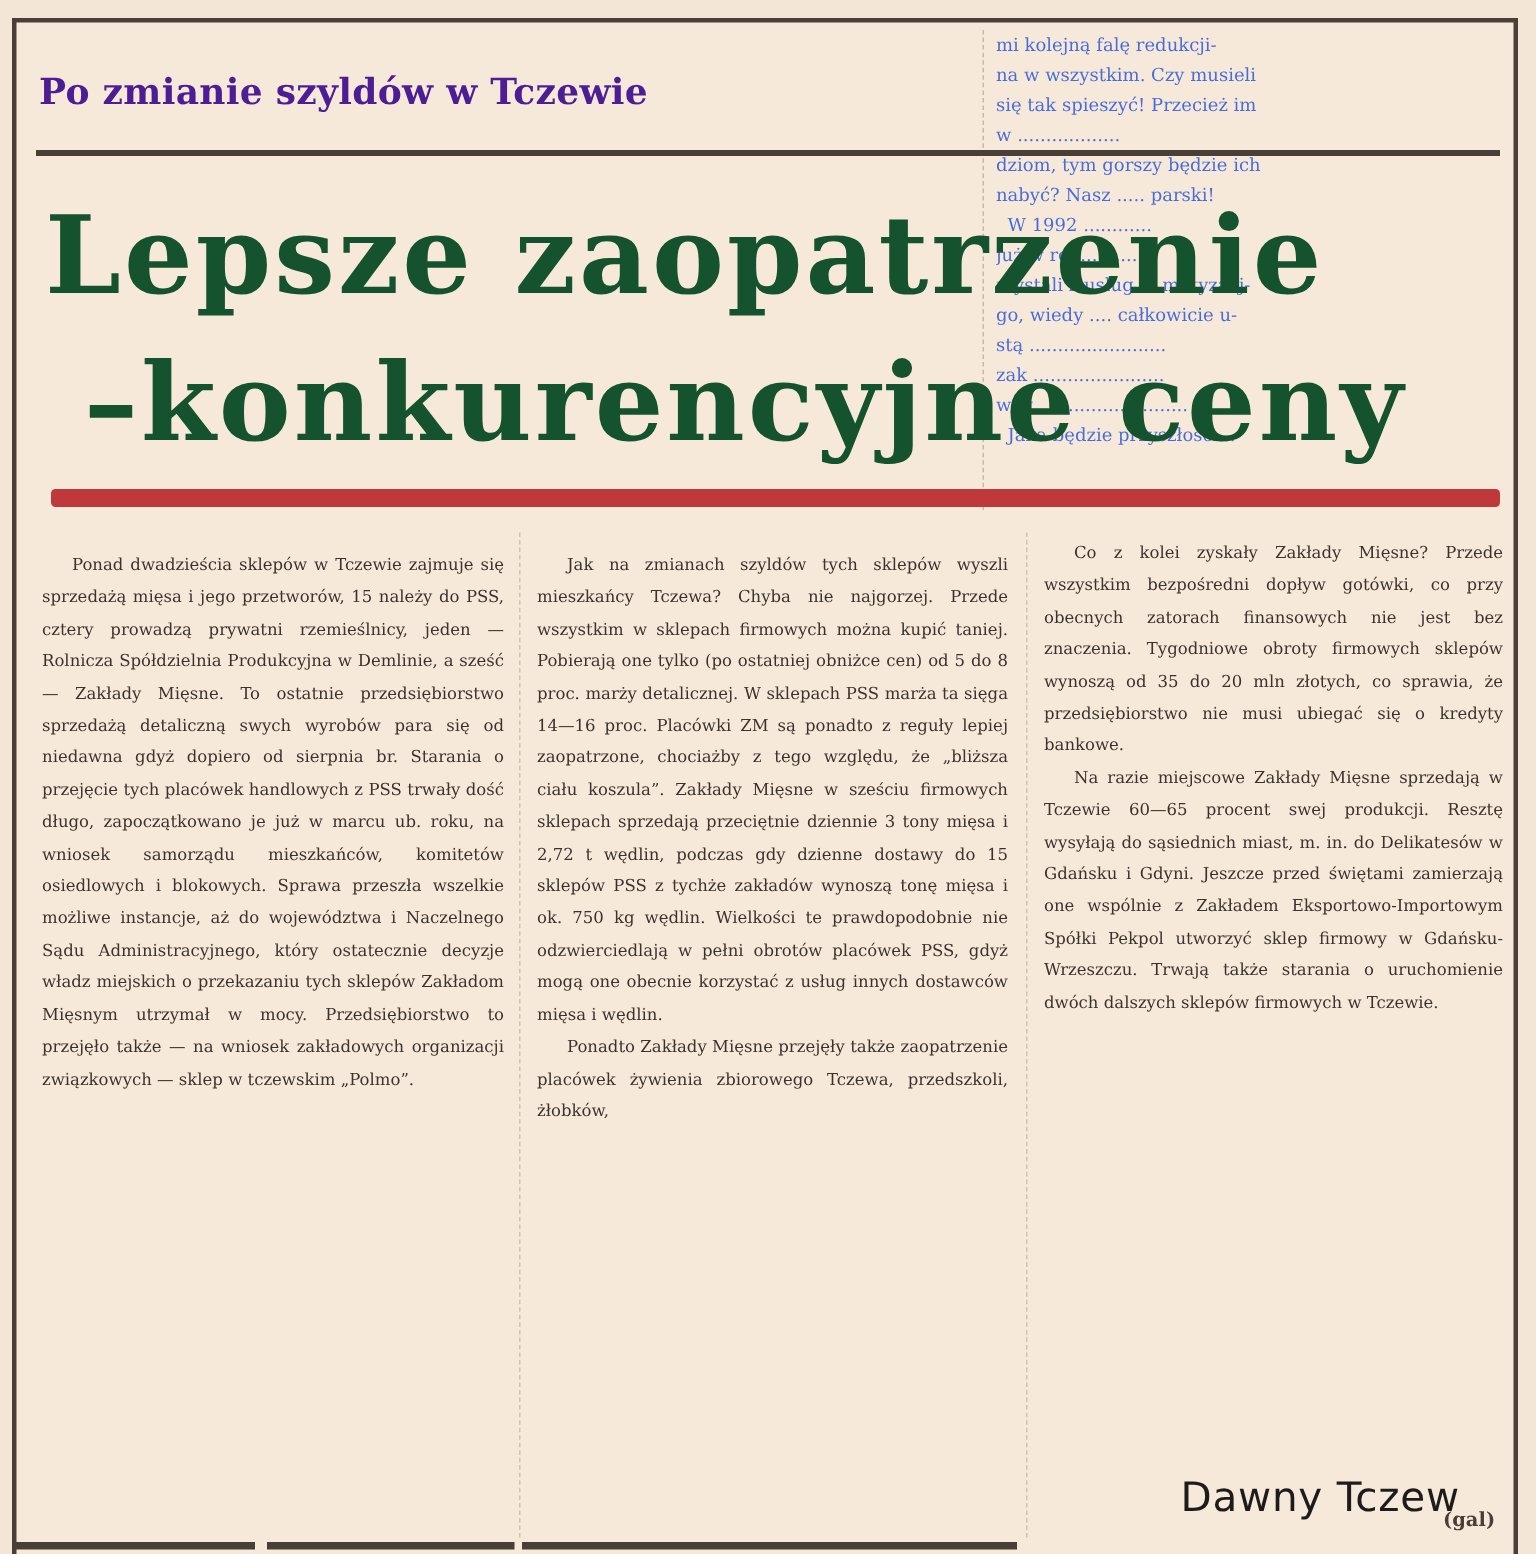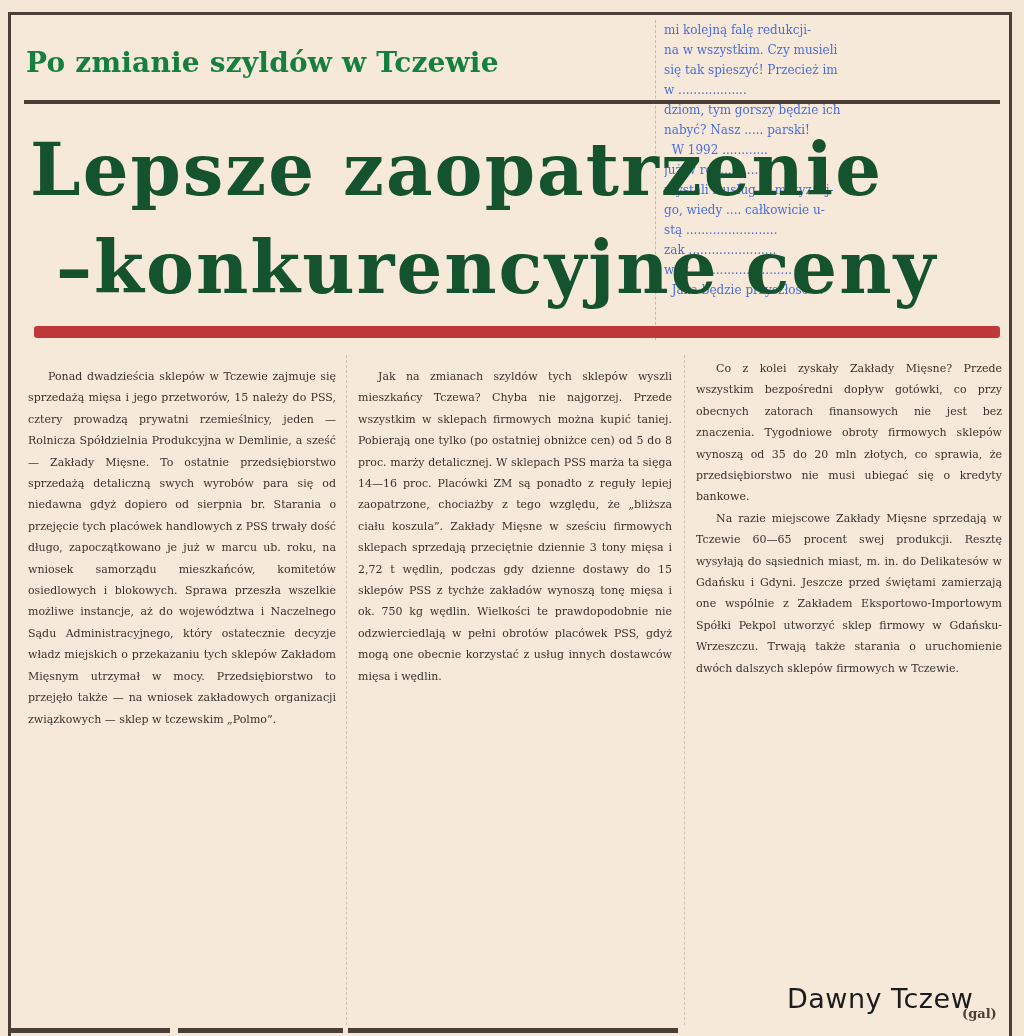--- a/index.html
+++ b/index.html
@@ -19,21 +19,21 @@
       box-sizing: border-box;
     }
     .bleed {
       position: absolute; left: 664px; top: 20px; width: 320px; height: 330px;
       color: #1d4ed8; font-size: 12px; line-height: 20px; font-family: "DejaVu Serif", serif;
       white-space: pre; overflow: hidden; opacity: 0.8;
     }
     .vsep { position: absolute; left: 655px; top: 20px; width: 1px; height: 320px; border-left: 1px dashed #c8b8a6; }
     .kicker {
       position: absolute; left: 26px; top: 46px;
-      font-family: "DejaVu Serif", serif; font-weight: bold; font-size: 28px; color: #15803d;
+      font-family: "DejaVu Serif", serif; font-weight: bold; font-size: 24px; color: #4c1d95;
       letter-spacing: 0.2px;
     }
     .rule-dark { position: absolute; left: 24px; top: 100px; width: 976px; height: 4px; background: #4a3f37; }
     .headline {
       position: absolute; left: 30px; font-family: "DejaVu Serif", serif; font-weight: bold;
       font-size: 72px; color: #14532d; line-height: 1; letter-spacing: 2px; white-space: nowrap;
     }
     .h1 { top: 134px; }
     .h2 { top: 232px; margin-left: 26px; }
     .rule-red { position: absolute; left: 34px; top: 326px; width: 966px; height: 12px; background: #c0393a; border-radius: 3px; }
@@ -83,20 +83,21 @@
 
 <div class="rule-red"></div>
 
 <div class="col c1">
   <p>Ponad dwadzieścia sklepów w Tczewie zajmuje się sprzedażą mięsa i jego przetworów, 15 należy do PSS, cztery prowadzą prywatni rzemieślnicy, jeden — Rolnicza Spółdzielnia Produkcyjna w Demlinie, a sześć — Zakłady Mięsne. To ostatnie przedsiębiorstwo sprzedażą detaliczną swych wyrobów para się od niedawna gdyż dopiero od sierpnia br. Starania o przejęcie tych placówek handlowych z PSS trwały dość długo, zapoczątkowano je już w marcu ub. roku, na wniosek samorządu mieszkańców, komitetów osiedlowych i blokowych. Sprawa przeszła wszelkie możliwe instancje, aż do województwa i Naczelnego Sądu Administracyjnego, który ostatecznie decyzje władz miejskich o przekazaniu tych sklepów Zakładom Mięsnym utrzymał w mocy. Przedsiębiorstwo to przejęło także — na wniosek zakładowych organizacji związkowych — sklep w tczewskim „Polmo”.</p>
 </div>
 <div class="colsep" style="left:346px"></div>
 
 <div class="col c2">
   <p>Jak na zmianach szyldów tych sklepów wyszli mieszkańcy Tczewa? Chyba nie najgorzej. Przede wszystkim w sklepach firmowych można kupić taniej. Pobierają one tylko (po ostatniej obniżce cen) od 5 do 8 proc. marży detalicznej. W sklepach PSS marża ta sięga 14—16 proc. Placówki ZM są ponadto z reguły lepiej zaopatrzone, chociażby z tego względu, że „bliższa ciału koszula”. Zakłady Mięsne w sześciu firmowych sklepach sprzedają przeciętnie dziennie 3 tony mięsa i 2,72 t wędlin, podczas gdy dzienne dostawy do 15 sklepów PSS z tychże zakładów wynoszą tonę mięsa i ok. 750 kg wędlin. Wielkości te prawdopodobnie nie odzwierciedlają w pełni obrotów placówek PSS, gdyż mogą one obecnie korzystać z usług innych dostawców mięsa i wędlin.</p>
+  <p>Ponadto Zakłady Mięsne przejęły także zaopatrzenie placówek żywienia zbiorowego Tczewa, przedszkoli, żłobków,</p>
 </div>
 <div class="colsep" style="left:684px"></div>
 
 <div class="col c3">
   <p>Co z kolei zyskały Zakłady Mięsne? Przede wszystkim bezpośredni dopływ gotówki, co przy obecnych zatorach finansowych nie jest bez znaczenia. Tygodniowe obroty firmowych sklepów wynoszą od 35 do 20 mln złotych, co sprawia, że przedsiębiorstwo nie musi ubiegać się o kredyty bankowe.</p>
   <p>Na razie miejscowe Zakłady Mięsne sprzedają w Tczewie 60—65 procent swej produkcji. Resztę wysyłają do sąsiednich miast, m. in. do Delikatesów w Gdańsku i Gdyni. Jeszcze przed świętami zamierzają one wspólnie z Zakładem Eksportowo-Importowym Spółki Pekpol utworzyć sklep firmowy w Gdańsku-Wrzeszczu. Trwają także starania o uruchomienie dwóch dalszych sklepów firmowych w Tczewie.</p>
 </div>
 
 <div class="sig">(gal)</div>
 <div class="watermark">Dawny Tczew</div>

